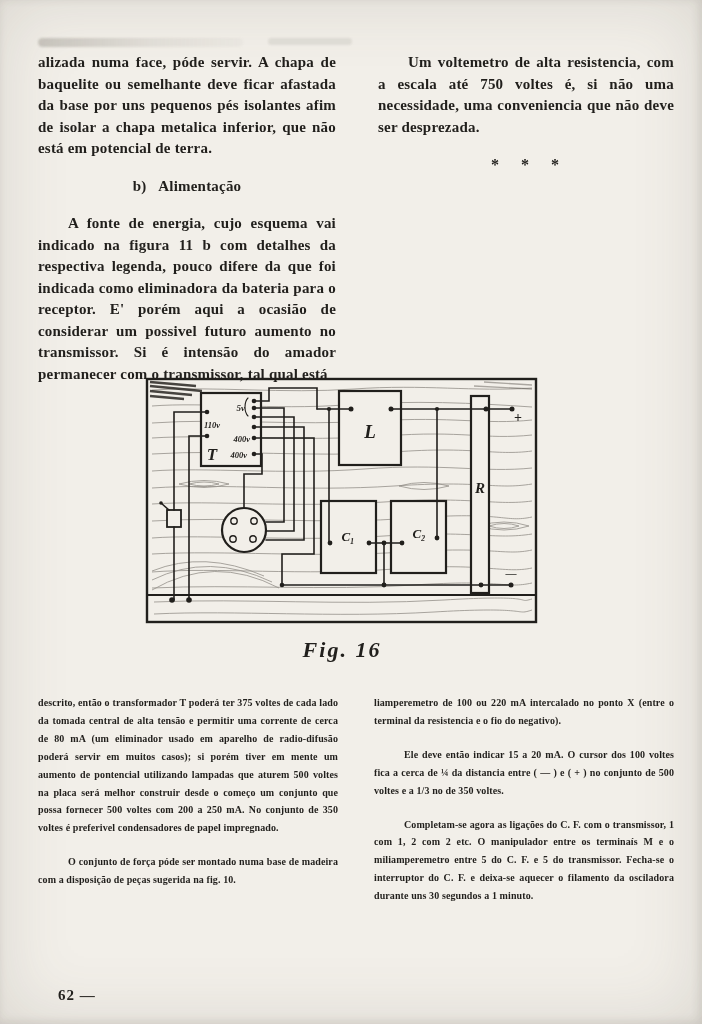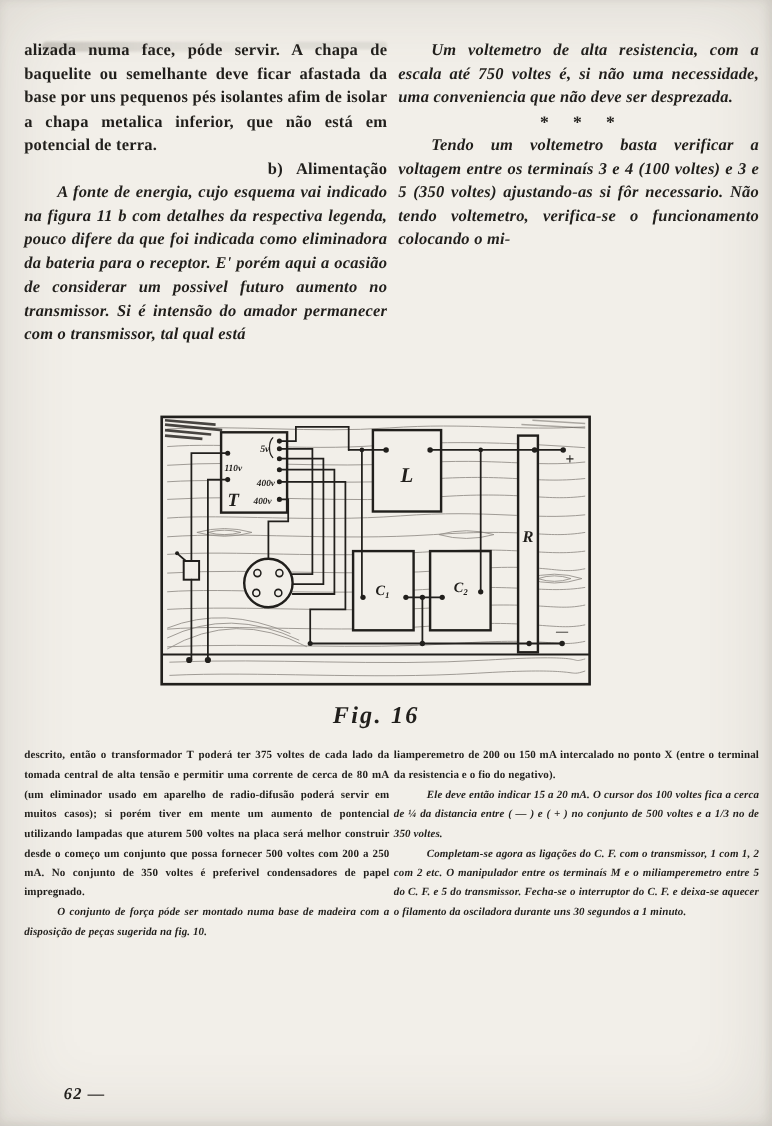--- a/index.html
+++ b/index.html
@@ -20,30 +20,30 @@
   .col{
     position:absolute;text-align:justify;font-weight:bold;
     color:var(--ink);
   }
   .col.top{font-size:15px;line-height:21.5px;letter-spacing:.2px;}
   .col.bottom{font-size:10px;line-height:17.9px;letter-spacing:.1px;}
   #col-tl{left:22px;top:36px;width:330px;}
   #col-tr{left:362px;top:36px;width:328px;}
   #col-bl{left:22px;top:678px;width:332px;}
   #col-br{left:358px;top:678px;width:332px;}
-  .col p{margin:0;}
-  .ind{text-indent:30px;font-style:italic;}
-  .heading{text-align:right;text-indent:0;margin:18px 0 16px;font-size:15px;}
+  .col p{margin:16px;}
+  .ind{text-indent:30px;}
+  .heading{text-align:center;text-indent:0;margin:18px 0 16px;font-size:15px;}
   .separator{text-align:center;text-indent:0;margin:13px 0 11px;font-size:16px;letter-spacing:2px;}
   #figure{position:absolute;left:144px;top:376px;width:396px;height:252px;}
   #fig-caption{
     position:absolute;left:144px;top:637px;width:396px;text-align:center;
     font-style:italic;font-weight:bold;font-size:22px;letter-spacing:2px;
   }
-  #page-number{position:absolute;left:58px;top:987px;font-weight:bold;font-size:15px;letter-spacing:1px;font-style:italic;}
+  #page-number{position:absolute;left:58px;top:987px;font-weight:bold;font-size:15px;letter-spacing:1px;}
   .smudge{position:absolute;pointer-events:none;border-radius:5px;filter:blur(1.2px);}
   #smudge1{left:38px;top:38px;width:205px;height:9px;
     background:linear-gradient(90deg,rgba(110,105,95,.30),rgba(140,135,125,.14) 55%,rgba(150,145,135,.05));}
   #smudge2{left:268px;top:38px;width:84px;height:7px;background:rgba(130,125,115,.14);}
   svg text{font-family:"Liberation Serif","DejaVu Serif",serif;}
 </style>
 </head>
 <body>
 
 <div class="smudge" id="smudge1"></div>
@@ -51,21 +51,20 @@
 
 <div class="col top" id="col-tl">
   <p>alizada numa face, póde servir. A chapa de baquelite ou semelhante deve ficar afastada da base por uns pequenos pés isolantes afim de isolar a chapa metalica inferior, que não está em potencial de terra.</p>
   <p class="heading">b)&nbsp;&nbsp;&nbsp;Alimentação</p>
   <p class="ind">A fonte de energia, cujo esquema vai indicado na figura 11 b com detalhes da respectiva legenda, pouco difere da que foi indicada como eliminadora da bateria para o receptor. E' porém aqui a ocasião de considerar um possivel futuro aumento no transmissor. Si é intensão do amador permanecer com o transmissor, tal qual está</p>
 </div>
 
 <div class="col top" id="col-tr">
   <p class="ind">Um voltemetro de alta resistencia, com a escala até 750 voltes é, si não uma necessidade, uma conveniencia que não deve ser desprezada.</p>
   <p class="separator">*  *  *</p>
-  <p class="ind">Tendo um voltemetro basta verificar a voltagem entre os terminaís 3 e 4 (100 voltes) e 3 e 5 (350 voltes) ajustando-as si fôr necessario. Não tendo voltemetro, verifica-se o funcionamento colocando o mi-</p>
 </div>
 
 <div id="figure">
   <svg width="396" height="252" viewBox="0 0 396 252">
 
     <g stroke="#55504a" stroke-width="0.8" fill="none" opacity="0.6">
       <path d="M8,14 C70,10 140,18 210,13 S330,16 388,12"></path>
       <path d="M8,30 C60,26 130,34 200,29 S330,27 388,31"></path>
       <path d="M8,47 C80,42 150,50 230,45 S340,49 388,44"></path>
       <path d="M8,62 C70,58 160,66 240,60 S340,64 388,59"></path>
@@ -186,20 +185,20 @@
 </div>
 
 <div id="fig-caption">Fig. 16</div>
 
 <div class="col bottom" id="col-bl">
   <p>descrito, então o transformador T poderá ter 375 voltes de cada lado da tomada central de alta tensão e permitir uma corrente de cerca de 80 mA (um eliminador usado em aparelho de radio-difusão poderá servir em muitos casos); si porém tiver em mente um aumento de pontencial utilizando lampadas que aturem 500 voltes na placa será melhor construir desde o começo um conjunto que possa fornecer 500 voltes com 200 a 250 mA. No conjunto de 350 voltes é preferivel condensadores de papel impregnado.</p>
   <p class="ind">O conjunto de força póde ser montado numa base de madeira com a disposição de peças sugerida na fig. 10.</p>
 </div>
 
 <div class="col bottom" id="col-br">
-  <p>liamperemetro de 200 ou 150 mA intercalado no ponto X (entre o terminal da resistencia e o fio do negativo).</p>
+  <p>liamperemetro de 100 ou 220 mA intercalado no ponto X (entre o terminal da resistencia e o fio do negativo).</p>
   <p class="ind">Ele deve então indicar 15 a 20 mA. O cursor dos 100 voltes fica a cerca de ¼ da distancia entre ( — ) e ( + ) no conjunto de 500 voltes e a 1/3 no de 350 voltes.</p>
   <p class="ind">Completam-se agora as ligações do C. F. com o transmissor, 1 com 1, 2 com 2 etc. O manipulador entre os terminaís M e o miliamperemetro entre 5 do C. F. e 5 do transmissor. Fecha-se o interruptor do C. F. e deixa-se aquecer o filamento da osciladora durante uns 30 segundos a 1 minuto.</p>
 </div>
 
 <div id="page-number">62 —</div>
 
 <div class="vignette"></div>
 
 </body></html>

